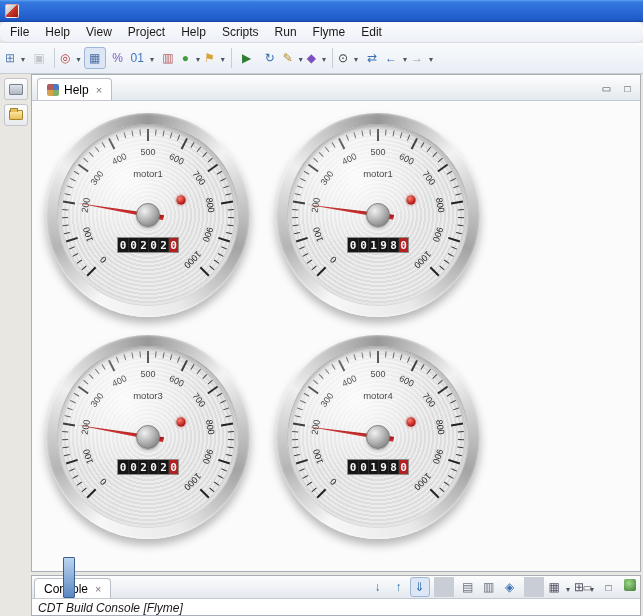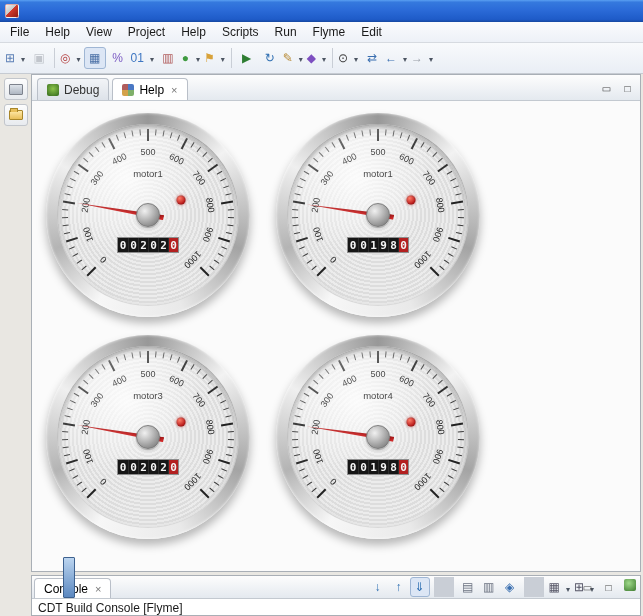--- a/index.html
+++ b/index.html
@@ -24,21 +24,21 @@
     width:14px; height:14px; border-radius:2px;
     background:linear-gradient(135deg,#f0f0f0 0%,#c9c9c9 44%,#d23a2e 44%,#8e1d14 100%);
     border:1px solid rgba(255,255,255,.6); flex:0 0 auto;
   }
 
   
   .menubar {
     position:absolute; left:0; top:22px; width:643px; height:21px;
     background:linear-gradient(180deg,#fafbfd,#edf1f7);
     border-bottom:1px solid #d6dae0;
-    display:flex; align-items:center; padding:0 2px;
+    display:flex; align-items:center; padding:0 2px;border-radius:6px;
   }
   .menu-item { padding:2px 8px; color:#1a1a1a; cursor:default; }
 
   
   .toolbar {
     position:absolute; left:0; top:43px; width:643px; height:31px;
     background:linear-gradient(180deg,#f8fafc,#e9eef5);
     border-bottom:1px solid #c6cbd2;
     display:flex; align-items:center; padding:0 4px; gap:1px;
   }
@@ -190,21 +190,21 @@
   .console-tools {
     position:absolute; right:44px; top:1px; display:flex; align-items:center; gap:1px;
   }
   .console-tools .tbtn { height:20px; min-width:20px; }
   .console .win-controls { top:3px; }
   .console-extra {
     width:12px; height:12px; border-radius:2px; margin-left:3px;
     background:radial-gradient(circle at 40% 35%,#9fd98a,#3c7a2e);
   }
   .console-body { position:absolute; left:0; top:23px; right:0; bottom:0; background:#fff; }
-  .console-text { padding:2px 6px; font-size:12px; color:#1a1a1a; white-space:nowrap; }
+  .console-text { padding:2px 6px; font-size:12px; color:#1a1a1a; white-space:nowrap;font-style:italic; }
 </style>
 </head>
 <body>
 
 <div class="titlebar">
   <div class="app-icon"></div>
 </div>
 
 <div class="menubar">
 
@@ -314,24 +314,20 @@
   <div class="fv-btn">
       <div class="fv-shape-window"></div>
     </div>
   <div class="fv-btn">
       <div class="fv-shape-folder"></div>
     </div>
 </div>
 
 <div class="editor">
   <div class="editor-header">
-    <div class="etab">
-      <span class="tab-icon debug"></span>
-      <span>Debug</span>
-    </div>
     <div class="etab active">
       <span class="tab-icon flyme"></span>
       <span>Help</span>
       <span class="tab-close">×</span>
     </div>
     <div class="win-controls">
       <span class="wc-btn">▭</span>
       <span class="wc-btn">□</span>
     </div>
   </div>

